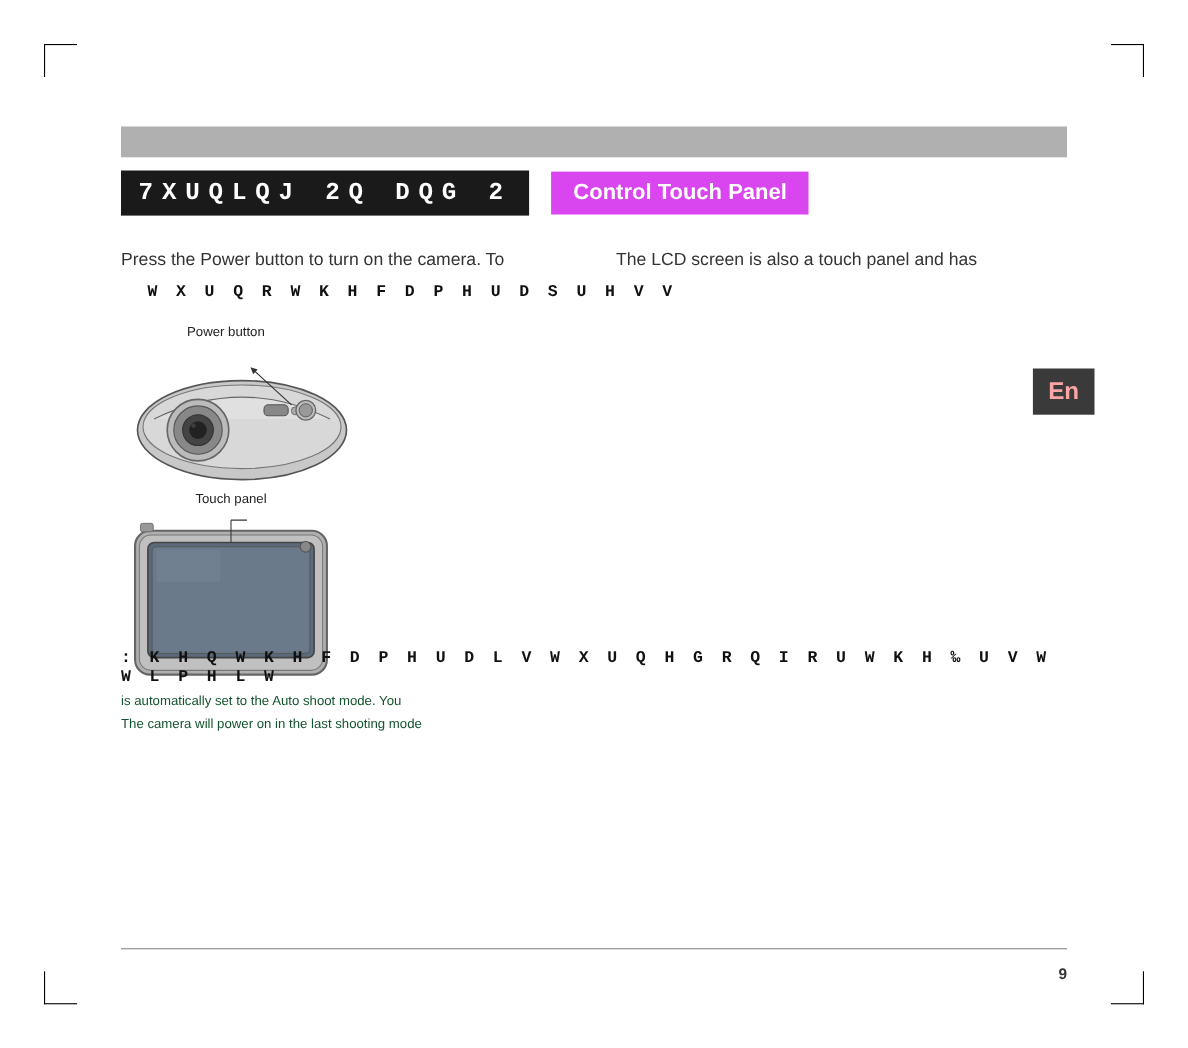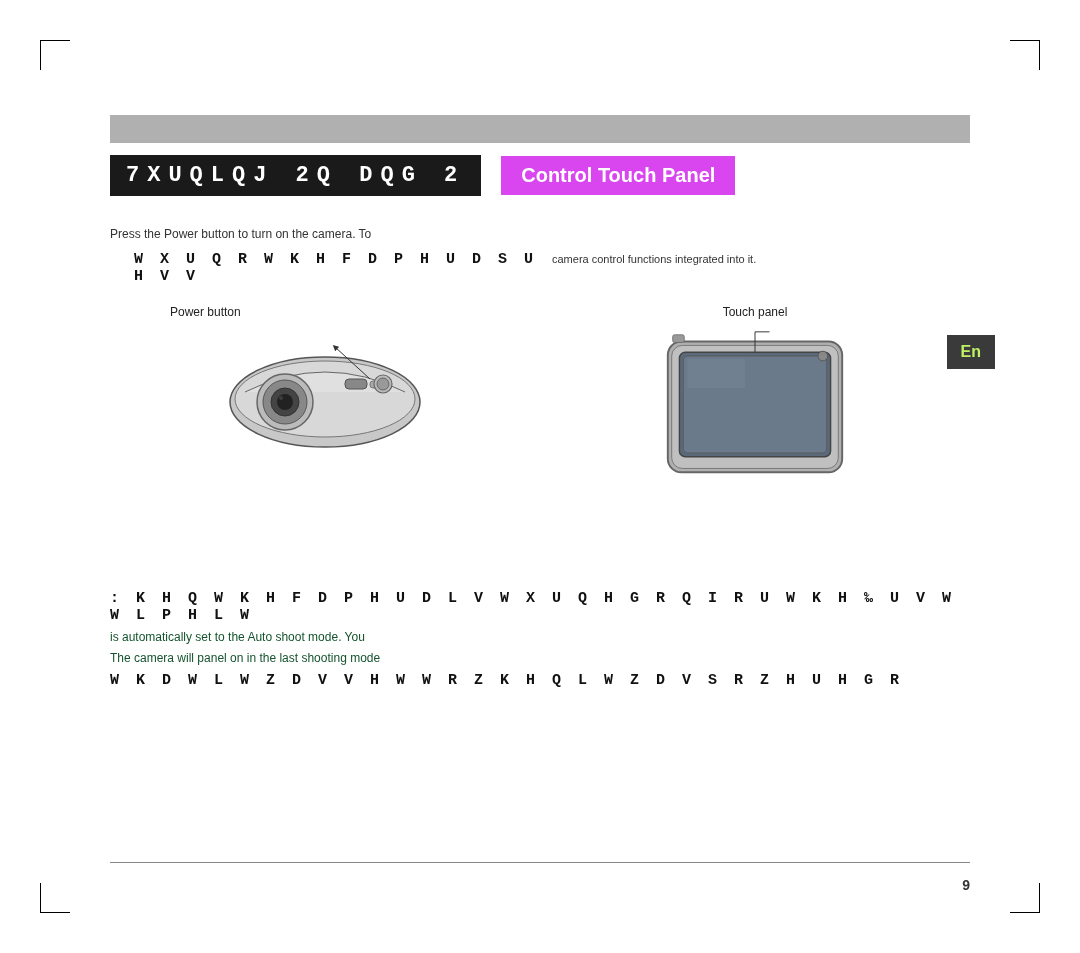--- a/index.html
+++ b/index.html
@@ -108,21 +108,21 @@
     }
 
     .intro-row {
       display: flex;
       gap: 40px;
       margin-bottom: 8px;
     }
 
     .intro-left, .intro-right {
       flex: 1;
-      font-size: 12px;
+      font-size: 16px;
       color: #333;
       line-height: 1.5;
     }
 
     .mixed-text-row {
       display: flex;
       gap: 0px;
       margin-bottom: 20px;
       align-items: baseline;
     }
@@ -142,20 +142,21 @@
       font-size: 11px;
       color: #333;
     }
 
     
     .diagrams-row {
       display: flex;
       margin-bottom: 30px;
       align-items: flex-start;
       margin-top: 10px;
+      flex-direction: column;
     }
 
     .diagram-left {
       flex: 1;
       display: flex;
       flex-direction: column;
       align-items: center;
       position: relative;
     }
 
@@ -175,22 +176,22 @@
       align-self: flex-start;
       margin-left: 60px;
     }
 
     
     .en-badge {
       position: absolute;
       top: 335px;
       right: 85px;
       background: #3a3a3a;
-      color: #bef264;
-      font-size: 16px;
+      color: #fca5a5;
+      font-size: 22px;
       font-weight: bold;
       padding: 8px 14px;
       font-family: Arial, sans-serif;
     }
 
     
     .bottom-text {
       position: absolute;
       top: 590px;
       left: 110px;
@@ -272,28 +273,26 @@
     </div>
     <div class="title-green-box">
       <span class="title-green-text">Control Touch Panel</span>
     </div>
   </div>
 
   <div class="content-area">
 
     <div class="intro-row">
       <div class="intro-left">Press the Power button to turn on the camera. To</div>
+      <div class="intro-right">The LCD screen is also a touch panel and has</div>
     </div>
 
     <div class="mixed-text-row">
       <div class="mixed-text-left">
         <span>W X U Q   R   W K H   F D P H U D   S U H V V</span>
-      </div>
-      <div class="mixed-text-right">
-        <span>camera control functions integrated into it.</span>
       </div>
     </div>
 
     <div class="diagrams-row">
 
       <div class="diagram-left">
         <div class="camera-side-label">Power button</div>
 
         <svg class="camera-side-svg" viewBox="0 0 220 130">
 
@@ -350,21 +349,20 @@
 
     </div>
 
   </div>
 
   <div class="en-badge">En</div>
 
   <div class="bottom-text">
     <div class="bottom-line-mono">: K H Q   W K H   F D P H U D   L V   W X U Q H G   R Q   I R U   W K H   ‰ U V W   W L P H   L W</div>
     <div class="bottom-line-normal">is automatically set to the Auto shoot mode. You</div>
-    <div class="bottom-line-normal">The camera will panel on in the last shooting mode</div>
-    <div class="bottom-line-mono2"> W K D W   L W   Z D V   V H W   W R   Z K H Q   L W   Z D V   S R Z H U H G   R</div>
+    <div class="bottom-line-normal">The camera will power on in the last shooting mode</div>
   </div>
 
   <div class="bottom-rule"></div>
 
   <div class="page-number">9</div>
 
 </div>
 
 </body></html>

